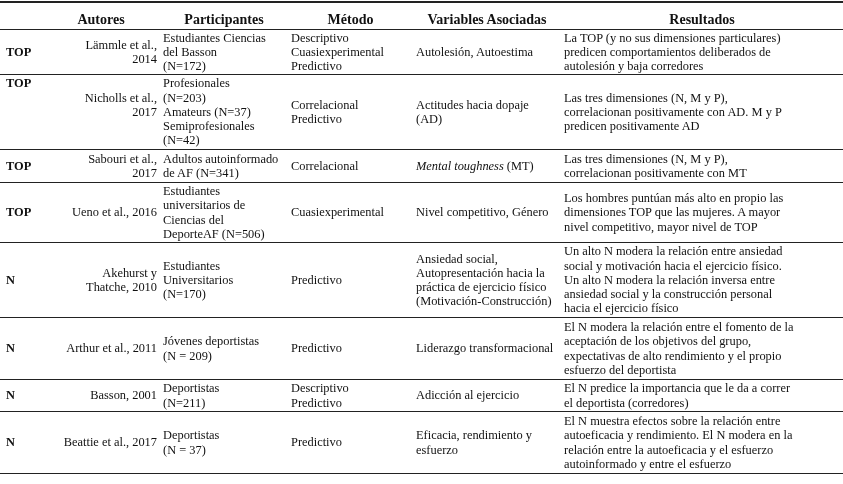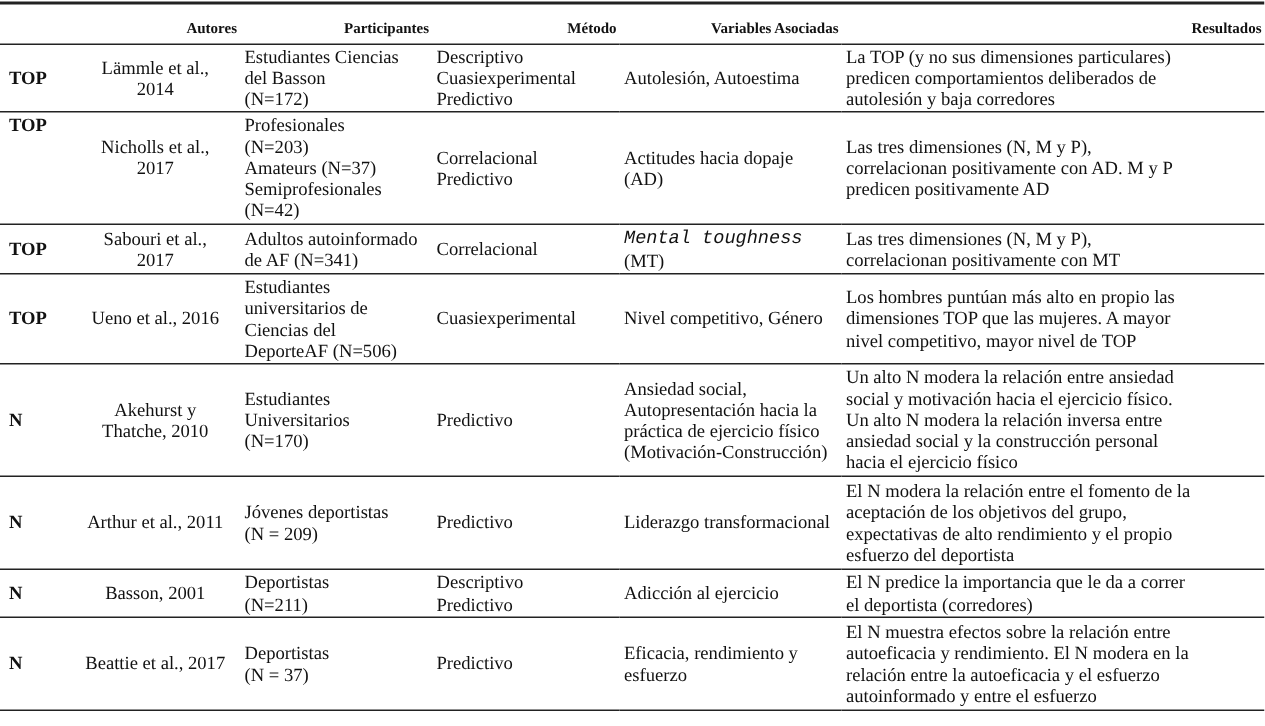--- a/index.html
+++ b/index.html
@@ -1,26 +1,26 @@
 <!DOCTYPE html>
 <html><head>
   <meta charset="utf-8">
   <style>
     html, body { margin: 0; padding: 0; background: #ffffff; }
     body { width: 843px; height: 484px; overflow: hidden; position: relative;
            font-family: "Liberation Serif", "DejaVu Serif", serif; color: #111; font-size: 12.4px; }
     .topline { position: absolute; left: 0; top: 1px; width: 843px; height: 2px; background: #222; }
     table { position: absolute; left: 0; top: 10px; width: 843px; border-collapse: collapse; table-layout: fixed; }
-    th { font-weight: bold; font-size: 10px; text-align: right; padding: 2px 2px 1px 2px;
+    th { font-weight: bold; font-size: 14px; text-align: center; padding: 2px 2px 1px 2px;
          border-bottom: 1.5px solid #222; line-height: 14px; height: 16px; }
     td { vertical-align: middle; padding: 0 3px; line-height: 14.2px; border-bottom: 1.5px solid #222; }
     td.lbl { font-weight: bold; text-align: left; padding-left: 6px; }
-    td.aut { text-align: center; padding-left: 8px; }
+    td.aut { text-align: right; padding-left: 8px; }
     td.c { text-align: left; }
-    .ital { font-style: italic; font-family: Liberation Mono, monospace; }
+    .ital { font-style: italic; }
     .line { display: block; }
   </style>
 </head>
 <body>
 
 <div class="topline"></div>
 
 <table>
   <colgroup>
     <col style="width:42px">

